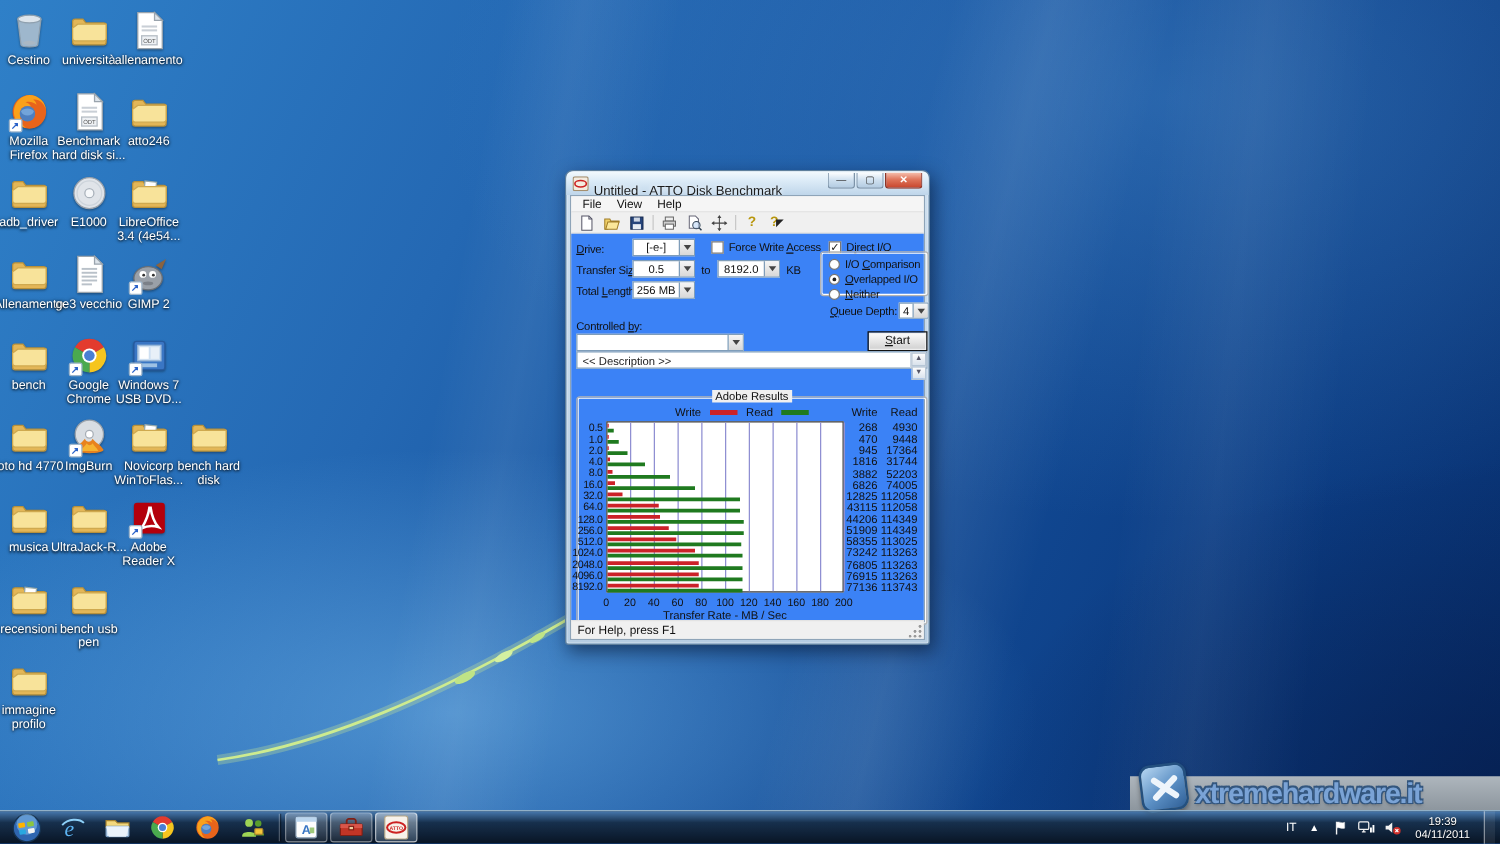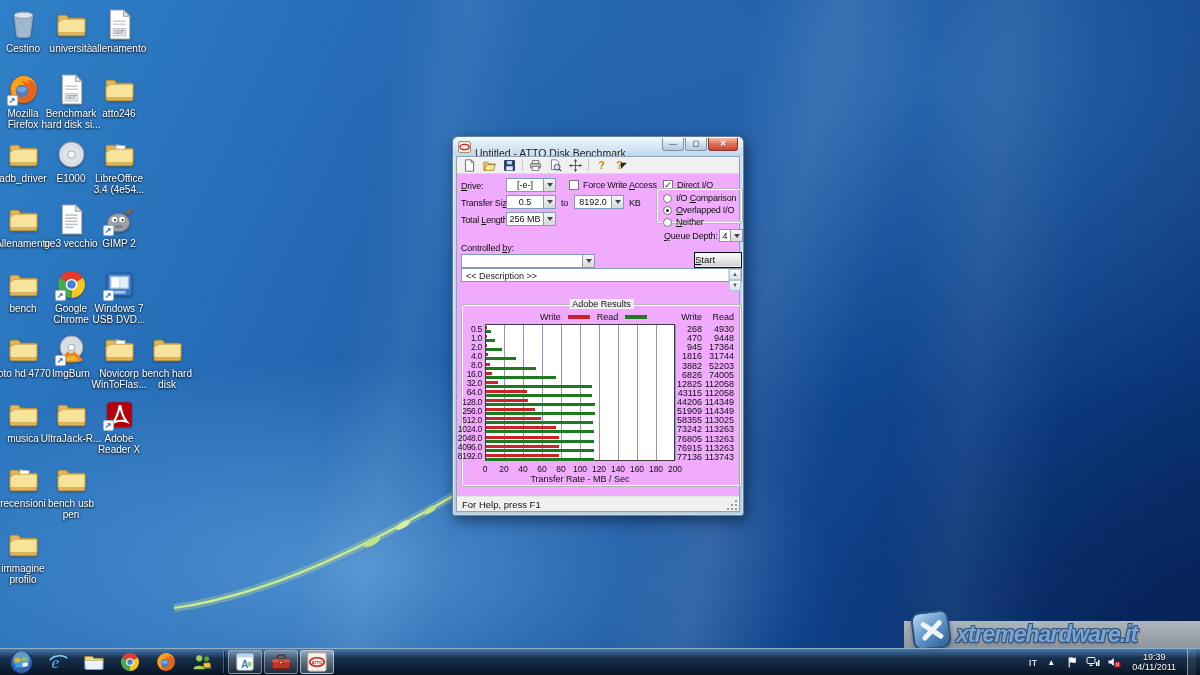--- a/index.html
+++ b/index.html
@@ -50,36 +50,36 @@
     border:1px solid #8ea4b8; display:flex; flex-direction:column; }
   .menubar { height:13px; background:#f5f5f5; border-bottom:1px solid #e0e0e0; display:flex; align-items:center; padding:0 3px; }
   .menubar .mitem { padding:0 6px; font-size:9.5px; cursor:pointer; }
   .toolbar { height:17px; background:#f0f0f0; border-bottom:1px solid #dcdcdc; display:flex; align-items:center; padding:0 3px; gap:1px; }
   .tbtn { width:19px; height:15px; display:flex; align-items:center; justify-content:center; border:1px solid transparent; cursor:pointer; }
   .tbtn svg { width:13px; height:13px; }
   .tsep { width:1px; height:12px; background:#c8c8c8; margin:0 2px; }
   .q { color:#b8960c; font-weight:bold; font-size:11px; }
   .cur { font-size:8px; margin-left:-2px; color:#222; }
 
-  .client { position:relative; flex:1; background:#f0abfc; }
+  .client { position:relative; flex:1; background:#3b82f6; }
   .lab { position:absolute; font-size:9px; letter-spacing:-0.2px; white-space:nowrap; }
   .combo { position:absolute; height:14px; background:#fff; border:1px solid #7f9db9; display:flex; align-items:center; cursor:pointer; }
   .combo .cval { flex:1; text-align:center; font-size:9px; overflow:hidden; white-space:nowrap; }
   .combo .cbtn { width:12px; height:100%; border-left:1px solid #7f9db9;
     background:linear-gradient(#f5f5f5,#d8d8d8); display:flex; align-items:center; justify-content:center; }
   .combo .cbtn::after { content:""; border:3px solid transparent; border-top:4px solid #444; margin-top:3px; }
   .chk { position:absolute; display:flex; gap:4px; cursor:pointer; }
   .chk .box { width:10px; height:10px; background:#fff; border:1px solid #777; font-size:9px; line-height:9px; text-align:center; color:#222; }
   .radio-row { display:flex; align-items:center; gap:4px; cursor:pointer; height:12px; }
   .radio-row .rad { width:9px; height:9px; border-radius:50%; background:#fff; border:1px solid #777; position:relative; }
   .radio-row .rad.sel::after { content:""; position:absolute; inset:2px; border-radius:50%; background:#222; }
   .gbox { position:absolute; border:1px solid #b4b4b4; border-radius:3px; box-shadow:0 0 0 1px #fdfdfd inset; }
   .gbox > .gtitle { position:absolute; top:-6px; font-size:9px; background:#f0f0f0; padding:0 3px; }
   .btn-start { position:absolute; border:1px solid #111; background:linear-gradient(#fefefe,#e2e2e2 60%,#cfcfcf);
-    box-shadow:0 0 0 1px #eee inset; font-size:9.5px; line-height:13px; cursor:pointer; }
+    box-shadow:0 0 0 1px #eee inset; font-size:9.5px; text-align:center; line-height:13px; cursor:pointer; }
   .descbox { position:absolute; background:#fff; border:1px solid #7f9db9; font-size:9px; padding:2px 4px; color:#222; }
   .sbar { position:absolute; right:0; top:0; bottom:0; width:13px; border-left:1px solid #cdd8e4; background:#f0f0f0;
     display:flex; flex-direction:column; justify-content:space-between; }
   .sbtn { height:11px; background:linear-gradient(#fdfdfd,#d9e2ec); border:1px solid #b6c6d6; font-size:6px; line-height:9px; text-align:center; color:#556; cursor:pointer; }
 
   
   .plot { position:absolute; background:#fff; border:1px solid #3c3c3c; }
   .gridline { position:absolute; top:0; bottom:0; width:1px; background:#8f8fd2; }
   .bar { position:absolute; height:3px; }
   .ylab { position:absolute; font-size:8.5px; text-align:right; width:26px; line-height:9px; letter-spacing:-0.3px;}
@@ -107,21 +107,21 @@
 
   
   .watermark { position:absolute; right:0; bottom:27px; height:27px; width:296px;
     background:linear-gradient(#aeb6bd,#8d969e); display:flex; align-items:center; }
   .wm-logo { position:absolute; left:8px; top:-10px; width:38px; height:38px; transform:rotate(-7deg);
     border-radius:9px; background:linear-gradient(145deg,#b7d7f2,#5b8fc4 55%,#2f5f96); border:2px solid #24507e;
     box-shadow:0 2px 4px rgba(0,0,0,.4); }
   .wm-logo::before, .wm-logo::after { content:""; position:absolute; left:5px; top:15px; width:26px; height:5px;
     background:#eef5fb; border-radius:3px; transform:rotate(40deg); }
   .wm-logo::after { transform:rotate(-40deg); }
-  .wm-text { margin-left:52px; font-size:23px; font-weight:bold; font-style:italic; letter-spacing:-1px; color:#7aa3d6;
+  .wm-text { margin-left:52px; font-size:23px; font-weight:bold; letter-spacing:-1px; color:#7aa3d6;
     text-shadow:-1px -1px 0 #33567e, 1px -1px 0 #33567e, -1px 1px 0 #33567e, 1px 1px 0 #33567e, 0 2px 3px rgba(0,0,0,.35); }
 
   
   .taskbar { position:absolute; left:0; right:0; bottom:0; height:27px;
     background:linear-gradient(rgba(120,170,210,.55), rgba(25,45,65,.82) 35%, rgba(8,16,26,.9));
     border-top:1px solid rgba(180,215,240,.8); display:flex; align-items:center; }
   .startorb { width:30px; height:25px; margin:0 4px 0 6px; display:flex; align-items:center; justify-content:center; cursor:pointer; }
   .tb-item { width:34px; height:24px; margin:0 1px; border-radius:3px; display:flex; align-items:center; justify-content:center; cursor:pointer; }
   .tb-item svg, .tb-item .glyph { width:22px; height:22px; }
   .tb-item.open { background:linear-gradient(rgba(255,255,255,.28),rgba(255,255,255,.08)); border:1px solid rgba(255,255,255,.35); }
@@ -424,20 +424,25 @@
       <ellipse cx="6.5" cy="6" rx="4.6" ry="2.6" fill="none" stroke="#c22" stroke-width="1.3"></ellipse>
     </svg>
     <span class="ttext">Untitled - ATTO Disk Benchmark</span>
     <span class="capbtns">
       <span class="capbtn">—</span>
       <span class="capbtn">▢</span>
       <span class="capbtn close">✕</span>
     </span>
   </div>
   <div class="frame">
+    <div class="menubar" id="menubar">
+        <span class="mitem">File</span>
+        <span class="mitem">View</span>
+        <span class="mitem">Help</span>
+      </div>
     <div class="toolbar" id="toolbar">
         <span class="tbtn">
           <svg viewBox="0 0 16 16">
             <path d="M3 1h7l3 3v11H3z" fill="#fff" stroke="#556"></path>
             <path d="M10 1v3h3" fill="none" stroke="#556"></path>
           </svg>
         </span>
         <span class="tbtn">
           <svg viewBox="0 0 16 16">
             <path d="M1 4h5l1 2h8v1H6L4 14H1z" fill="#f0d068" stroke="#a07d28"></path>

